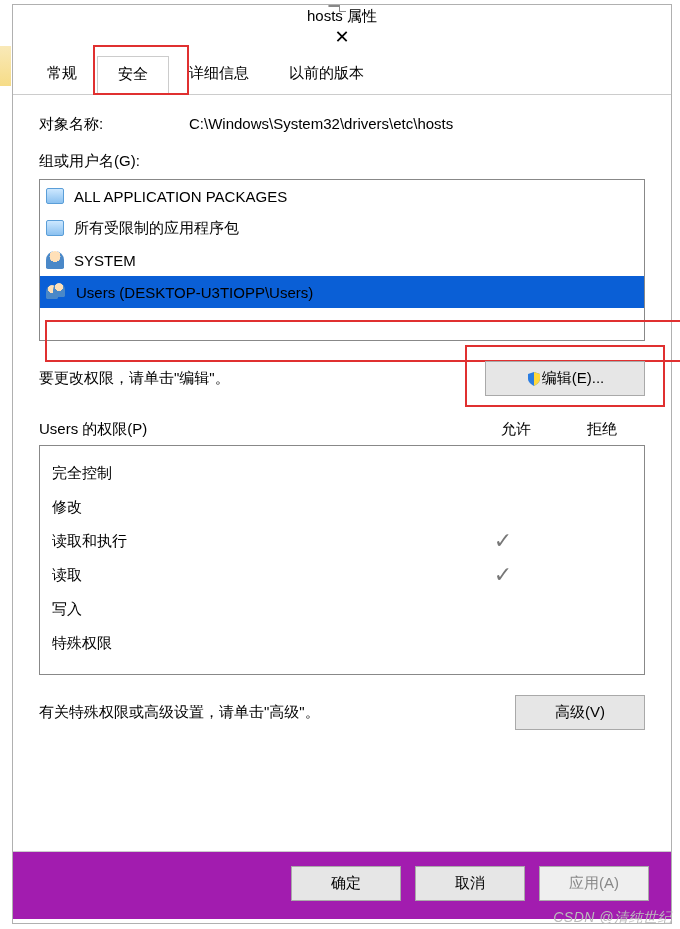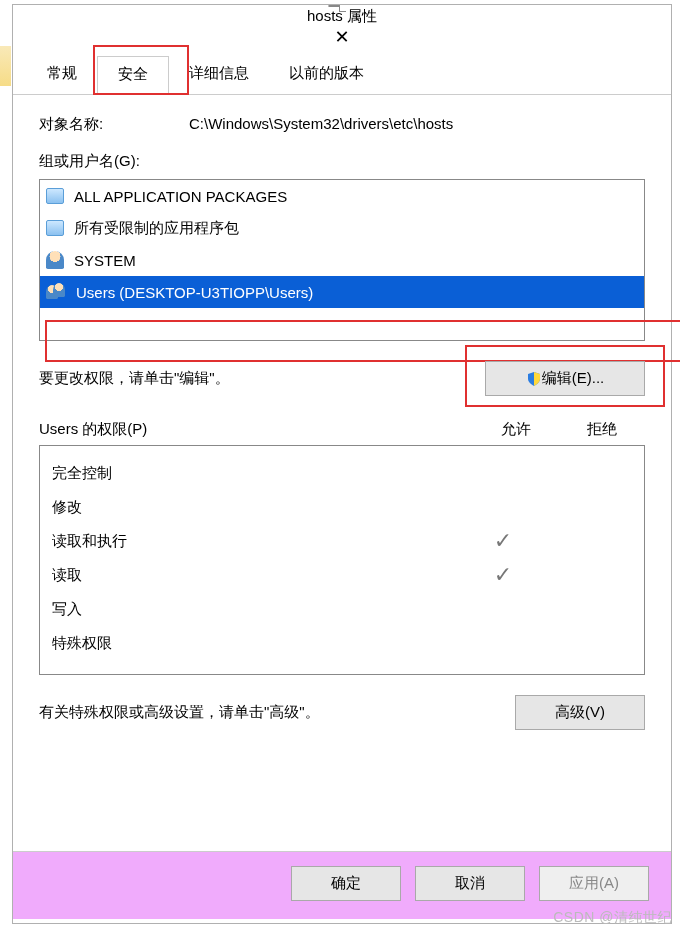--- a/index.html
+++ b/index.html
@@ -98,21 +98,21 @@
     .list-item {
       display: flex;
       align-items: center;
       padding: 3px 6px;
       gap: 10px;
       font-size: 15px;
       height: 32px;
     }
     .list-item.selected {
       background: #0a5fd6;
-      color: #ffffff;
+      color: #000000;
     }
     .icon-sq {
       width: 18px; height: 16px;
       display: inline-block;
       position: relative;
     }
     .icon-pkg {
       background: linear-gradient(#cde8ff,#8bc1f0);
       border: 1px solid #5a9ed8;
       border-radius: 2px;
@@ -198,29 +198,30 @@
     .footer {
       position: absolute;
       bottom: 4px;
       left: 0;
       right: 0;
       border-top: 1px solid #ccc;
       padding: 14px 22px 18px 22px;
       display: flex;
       justify-content: flex-end;
       gap: 14px;
-      background: #f0abfc;
+      background: #a21caf;
     }
     .watermark {
       position: absolute;
       right: 8px;
       bottom: 2px;
       font-size: 14px;
       color: #bbb;
       letter-spacing: 0.5px;
+      font-style: italic;
     }
     .bg-bar-left {
       position: absolute;
       left: 0;
       top: 46px;
       width: 11px;
       height: 40px;
       background: linear-gradient(#f9e9b8,#f6dc87);
     }
   </style>

